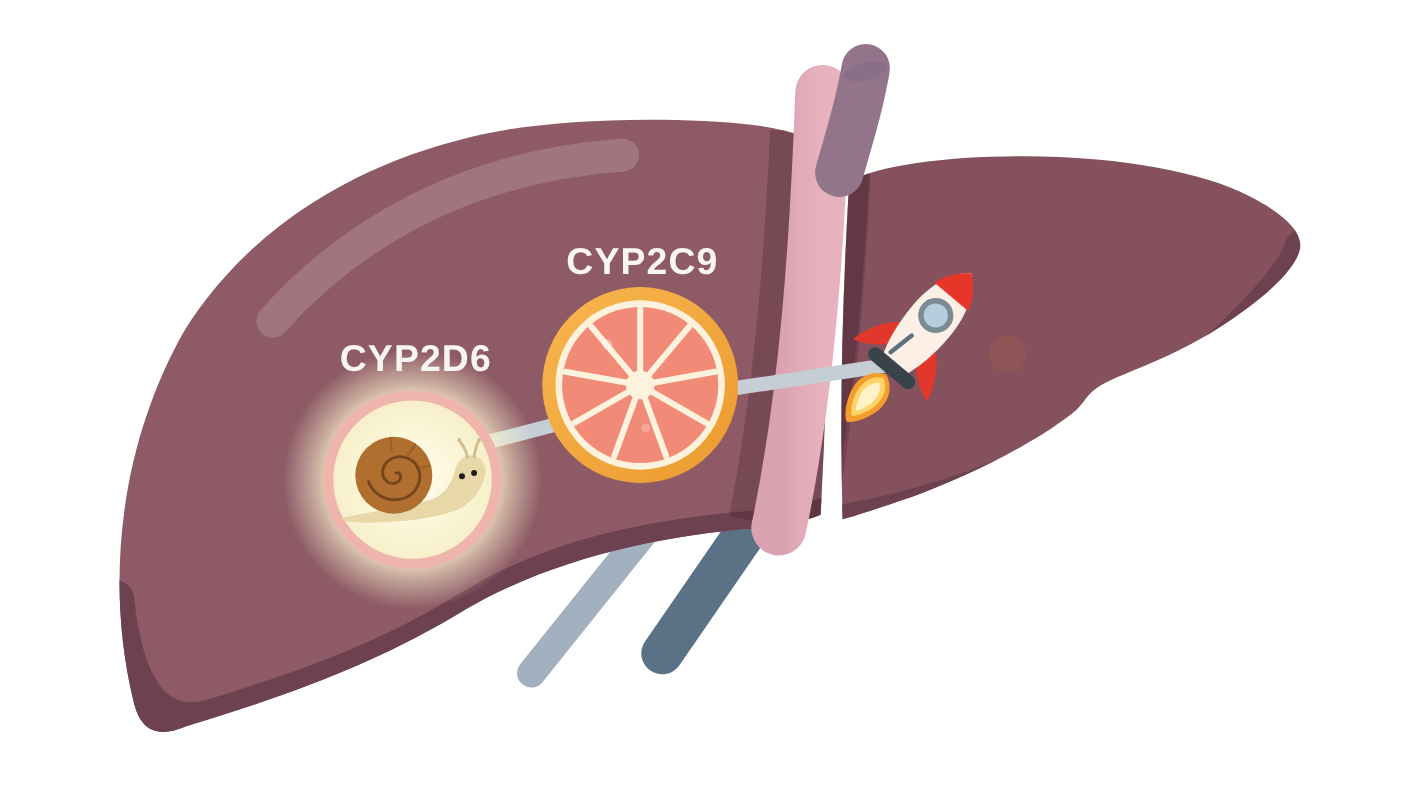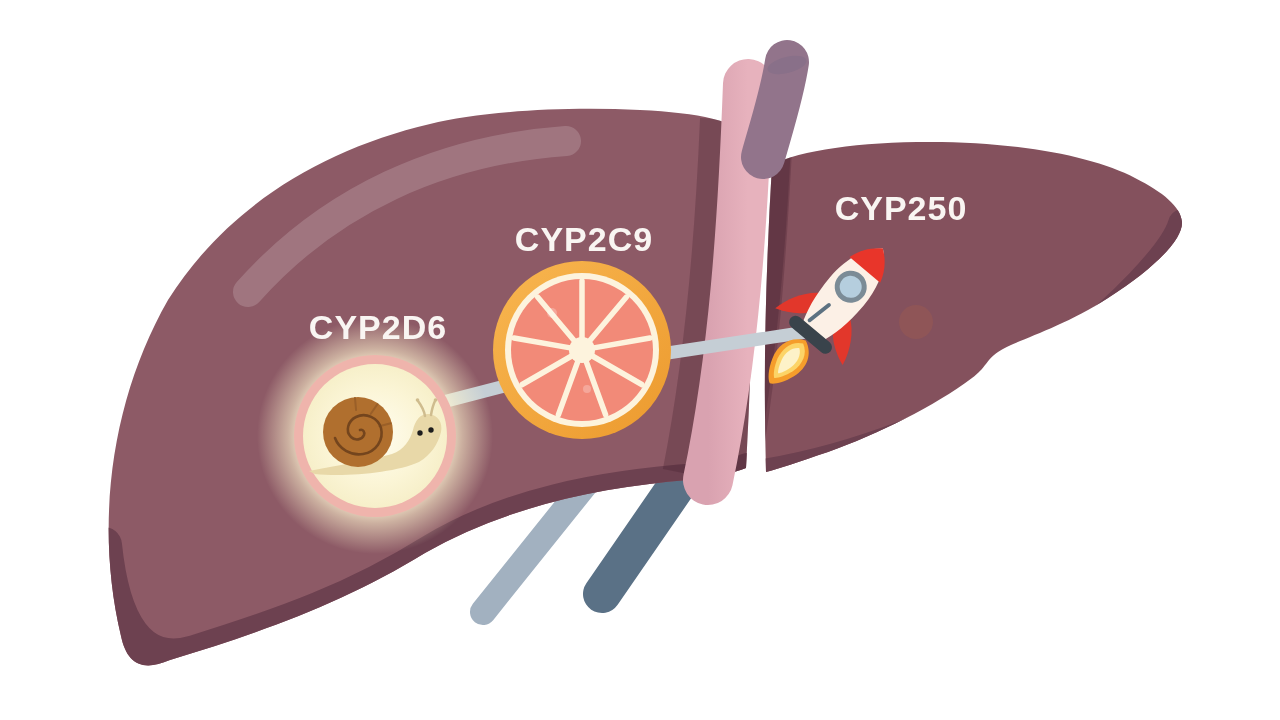--- a/index.html
+++ b/index.html
@@ -130,14 +130,13 @@
       <path d="M 0,-62 C 14,-52 22,-30 22,-6 C 22,18 18,36 13,48 L -13,48 C -18,36 -22,18 -22,-6 C -22,-30 -14,-52 0,-62 Z" fill="#fcf0e6"></path>
       <path d="M 0,-62 C 10,-55 17,-45 20,-34 L -20,-34 C -17,-45 -10,-55 0,-62 Z" fill="#e8352a"></path>
       <line x1="-5" y1="16" x2="-10" y2="40" stroke="#5d7181" stroke-width="4" stroke-linecap="round"></line>
       <rect x="-26" y="44" width="52" height="13" rx="6.5" fill="#39434b"></rect>
       <circle cx="0" cy="-12" r="13.5" fill="#b5cede" stroke="#7b8b96" stroke-width="5"></circle>
     </g>
   </svg>
 
   <div class="enzyme-label lbl-cyp2d6">CYP2D6</div>
   <div class="enzyme-label lbl-cyp2c9">CYP2C9</div>
-  <div class="enzyme-label lbl-cyp250">CYP250</div>
 </div>
 
 </body></html>

